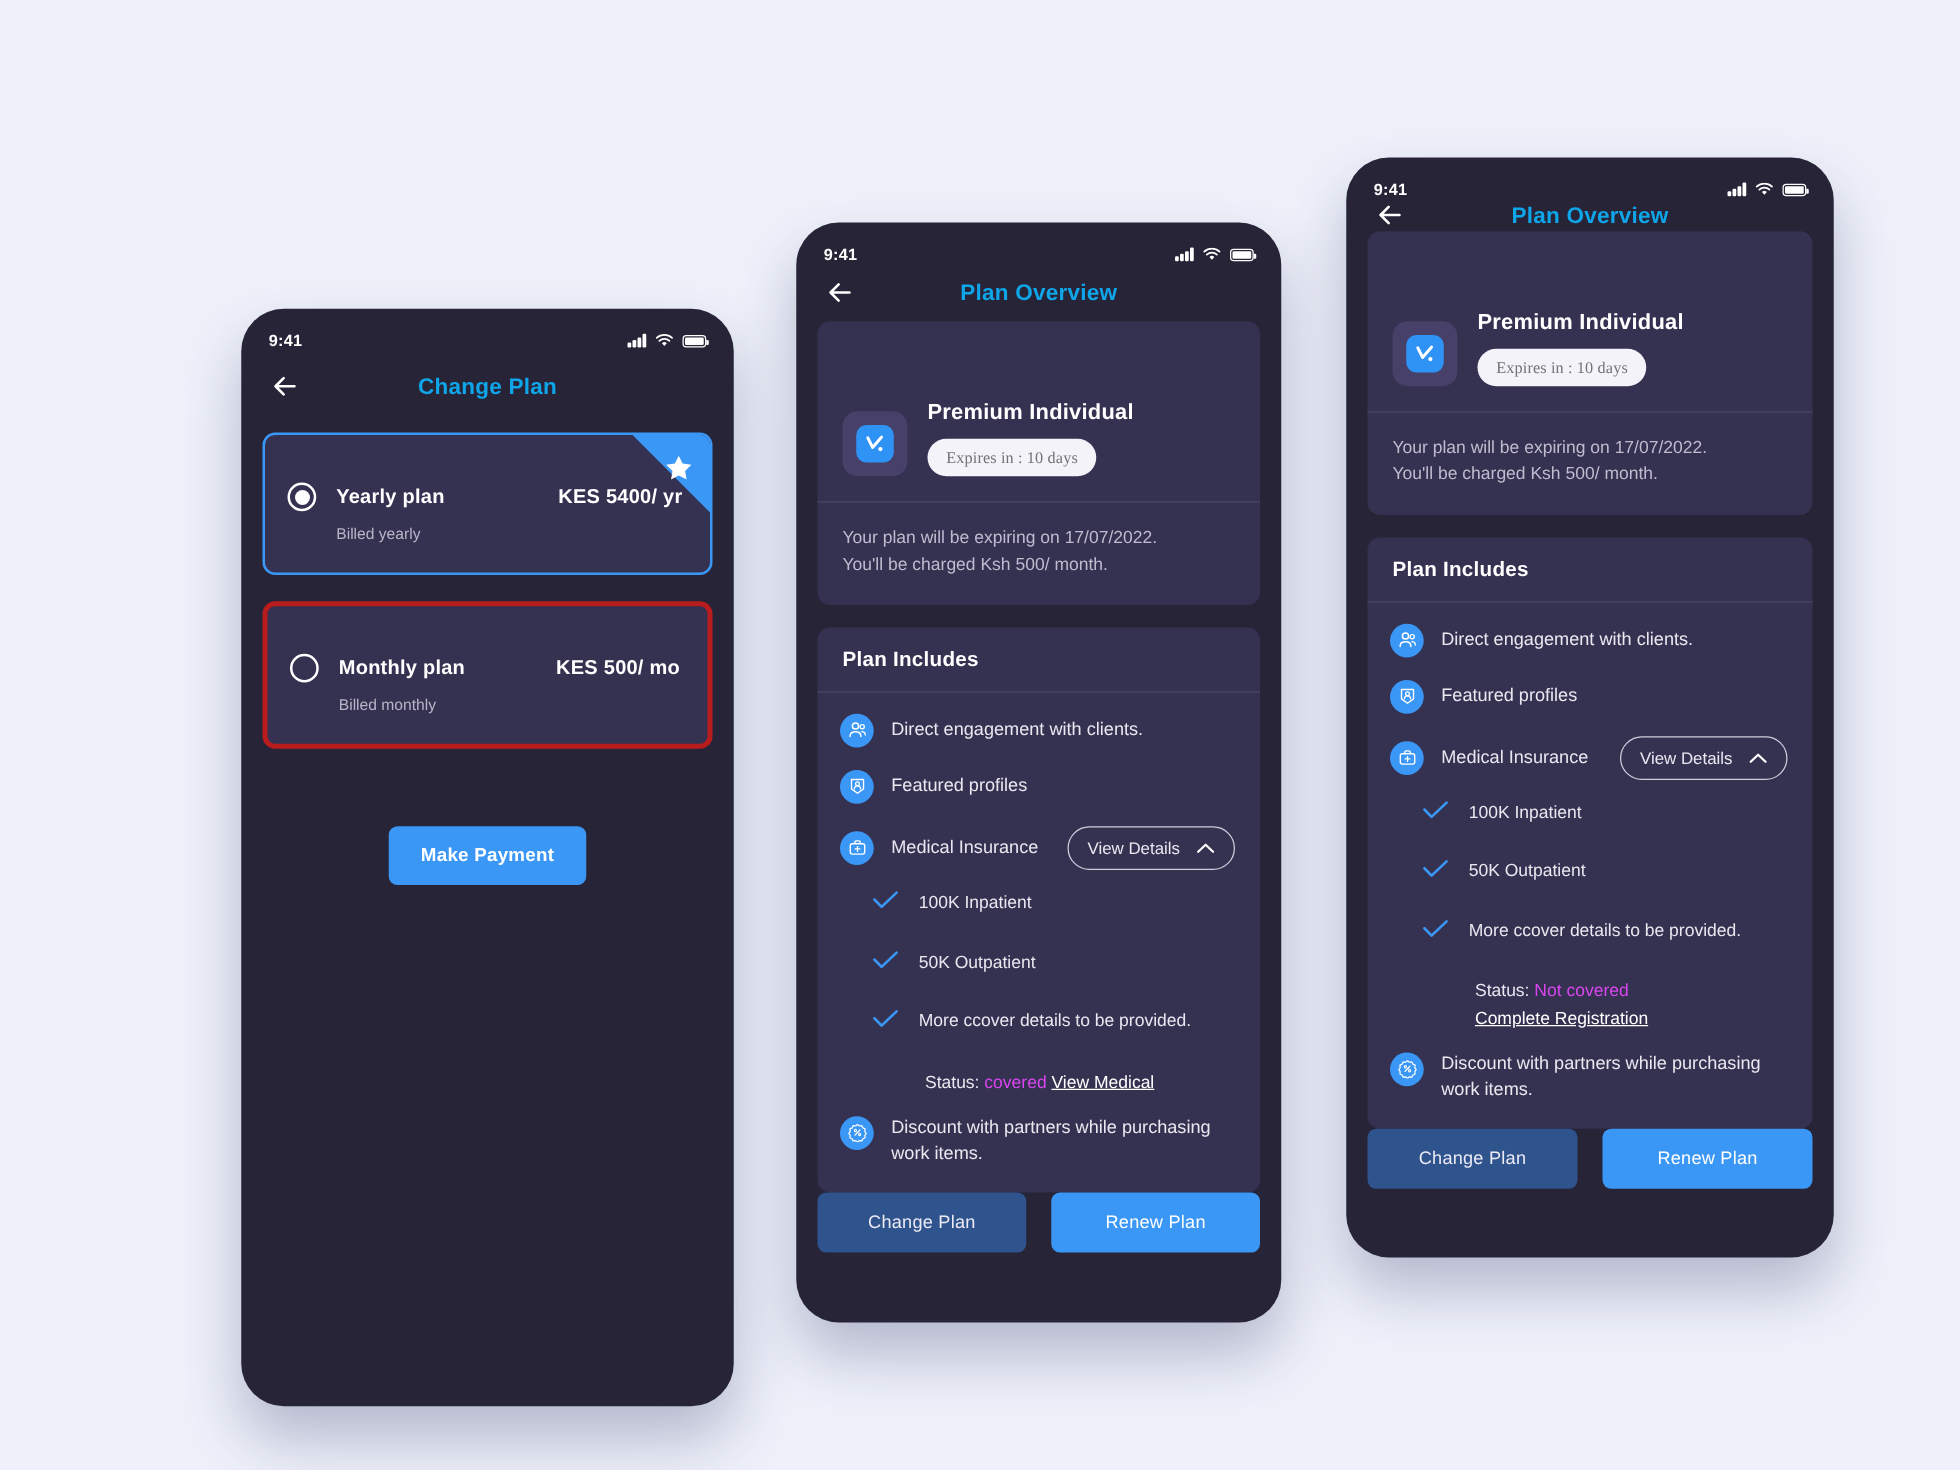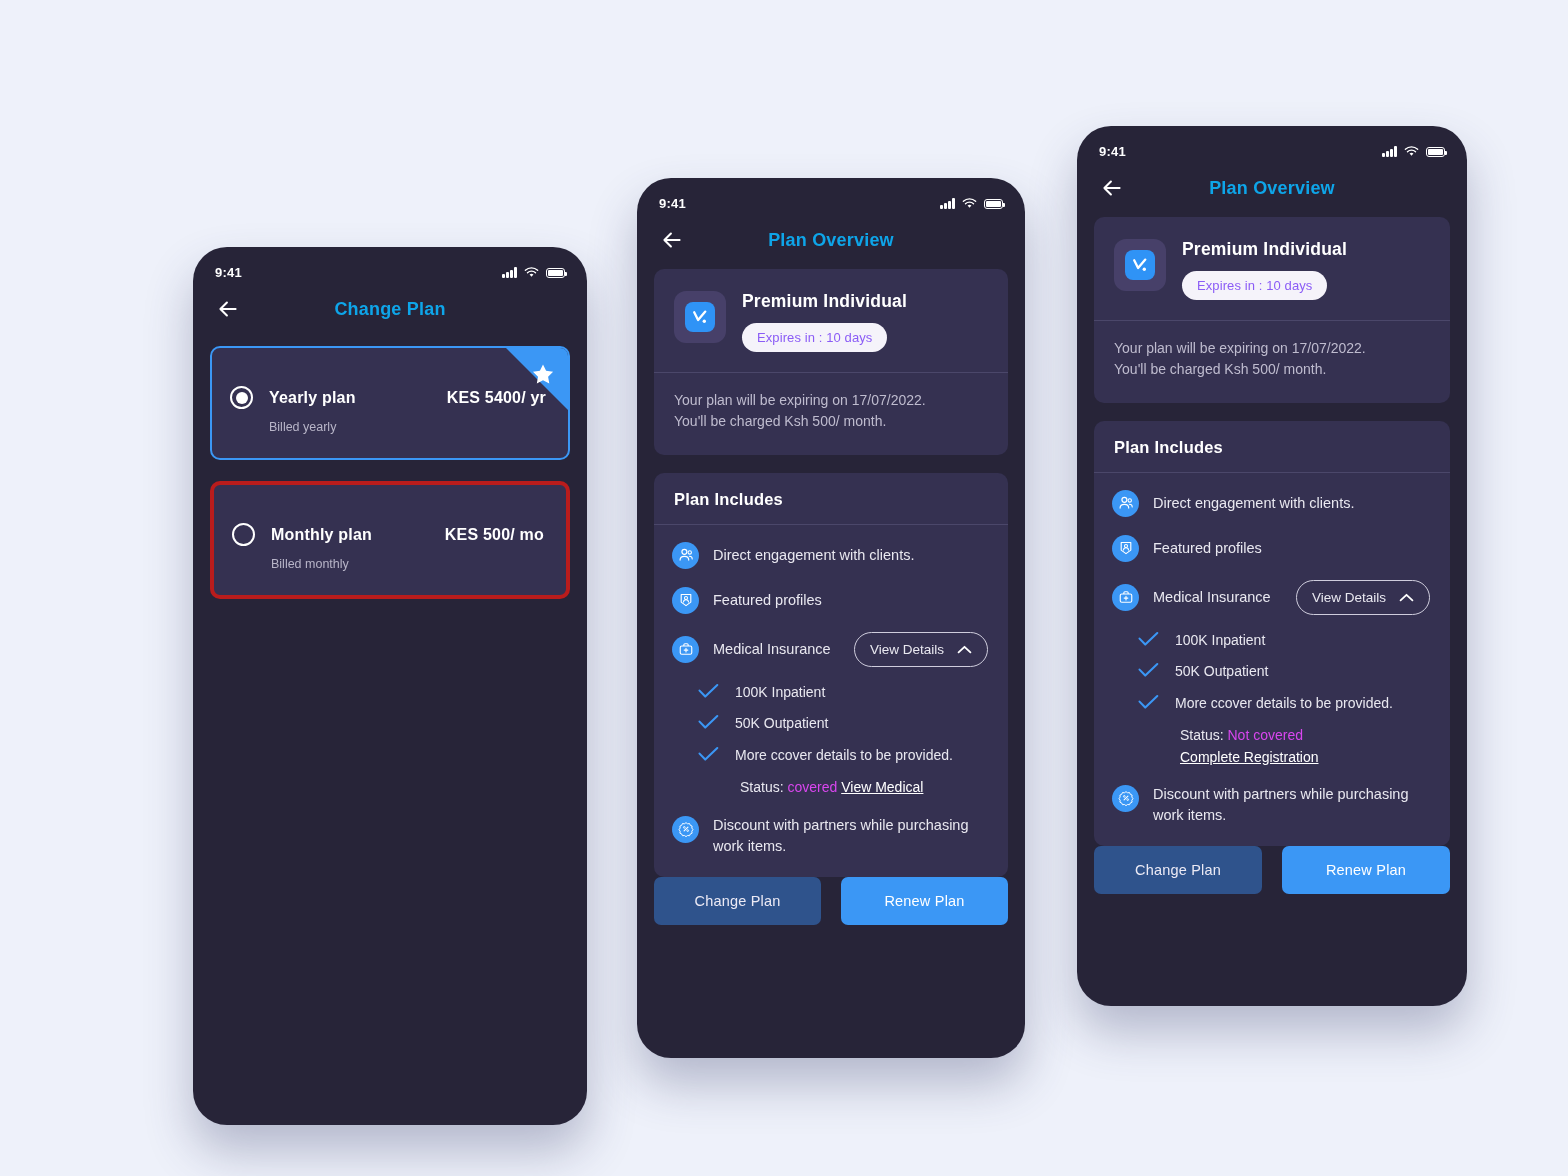--- a/index.html
+++ b/index.html
@@ -77,53 +77,53 @@
   .ribbon svg { display: block; }
   .pay-wrap { display: flex; justify-content: center; margin-top: 62px; }
   .btn-primary {
     background: #3b97f5; color: #fff; border: none; border-radius: 7px;
     font-family: inherit; font-size: 15px; font-weight: bold; letter-spacing: .2px;
     padding: 15px 26px; cursor: pointer;
   }
 
   
   .ov-body { padding: 0 17px; display: flex; flex-direction: column; }
-  .plan-head { padding: 22px 20px 20px 20px; display: flex; gap: 16px; align-items: flex-start; }
+  .plan-head { padding: 22px 20px 20px 20px; display: flex; gap: 16px; align-items: flex-end; margin-top: 40px; }
   .app-icon-box {
     width: 52px; height: 52px; border-radius: 12px; background: #474069;
     display: flex; align-items: center; justify-content: center; flex: none;
   }
   .app-icon {
     width: 30px; height: 30px; border-radius: 8px; background: #2f93f6;
     display: flex; align-items: center; justify-content: center;
   }
   .plan-title { color: #fff; font-size: 17.5px; font-weight: bold; letter-spacing: .2px; }
   .expiry-chip {
-    display: inline-block; margin-top: 11px; background: #f5f3fa; color: #8b5cf6;
-    border-radius: 16px; padding: 7px 15px; font-size: 13px; letter-spacing: .1px;
+    display: inline-block; margin-top: 11px; background: #f5f3fa; color: #737373;
+    border-radius: 16px; padding: 7px 15px; font-size: 13px; letter-spacing: .1px; font-family: Liberation Serif, serif;
   }
   .plan-note { padding: 17px 20px 22px 20px; color: #bfbccf; font-size: 14px; line-height: 1.52; }
 
   .includes-title { padding: 17px 20px 15px 20px; color: #fff; font-size: 16.5px; font-weight: bold; letter-spacing: .2px; }
   .includes-body { padding: 17px 20px 20px 18px; display: flex; flex-direction: column; gap: 18px; }
   .feat { display: flex; align-items: center; gap: 14px; }
   .feat-ico {
     width: 27px; height: 27px; border-radius: 50%; background: #3b97f5; flex: none;
     display: flex; align-items: center; justify-content: center;
   }
   .feat-label { color: #e9e8f0; font-size: 14.5px; line-height: 1.45; }
   .feat-multiline { align-items: flex-start; }
   .feat-multiline .feat-ico { margin-top: 1px; }
   .view-details {
     margin-left: auto; display: flex; align-items: center; gap: 13px;
     border: 1.3px solid #cfcddd; border-radius: 20px; padding: 9px 15px;
     color: #e9e8f0; font-size: 13.5px; cursor: pointer; background: transparent;
     font-family: inherit;
   }
-  .sub-list { display: flex; flex-direction: column; gap: 12px; margin: -2px 0 -2px 0; }
+  .sub-list { display: flex; flex-direction: column; gap: 28px; margin: -2px 0 -2px 0; }
   .sub-item { display: flex; align-items: flex-start; gap: 16px; padding-left: 26px; }
   .sub-text { color: #e9e8f0; font-size: 14px; line-height: 1.4; }
   .status-line { padding-left: 68px; color: #e9e8f0; font-size: 14px; line-height: 1.52; }
   .status-val { color: #d946ef; }
   .status-link { color: #ffffff; text-decoration: underline; cursor: pointer; }
 
   .ov-footer { margin-top: auto; display: flex; gap: 20px; padding: 0 20px 56px 20px; }
   .btn-ghost {
     flex: 1; background: #2f538c; color: #eceaf5; border: none; border-radius: 7px;
     font-family: inherit; font-size: 14.5px; letter-spacing: .2px; padding: 16px 0; cursor: pointer;
@@ -187,20 +187,23 @@
           <div class="plan-row">
             <span class="radio"></span>
             <span class="plan-name">Monthly plan</span>
             <span class="plan-price">KES 500/ mo</span>
           </div>
           <div class="plan-sub">Billed monthly</div>
         </div>
 
       </div>
 
+      <div class="pay-wrap">
+        <button class="btn-primary">Make Payment</button>
+      </div>
 
     </div>
   </div>
 
   <div class="phone" id="phone-mid">
     <div class="phone-inner">
 
       <div class="statusbar">
         <span class="st-time">9:41</span>
         <span class="st-icons">

